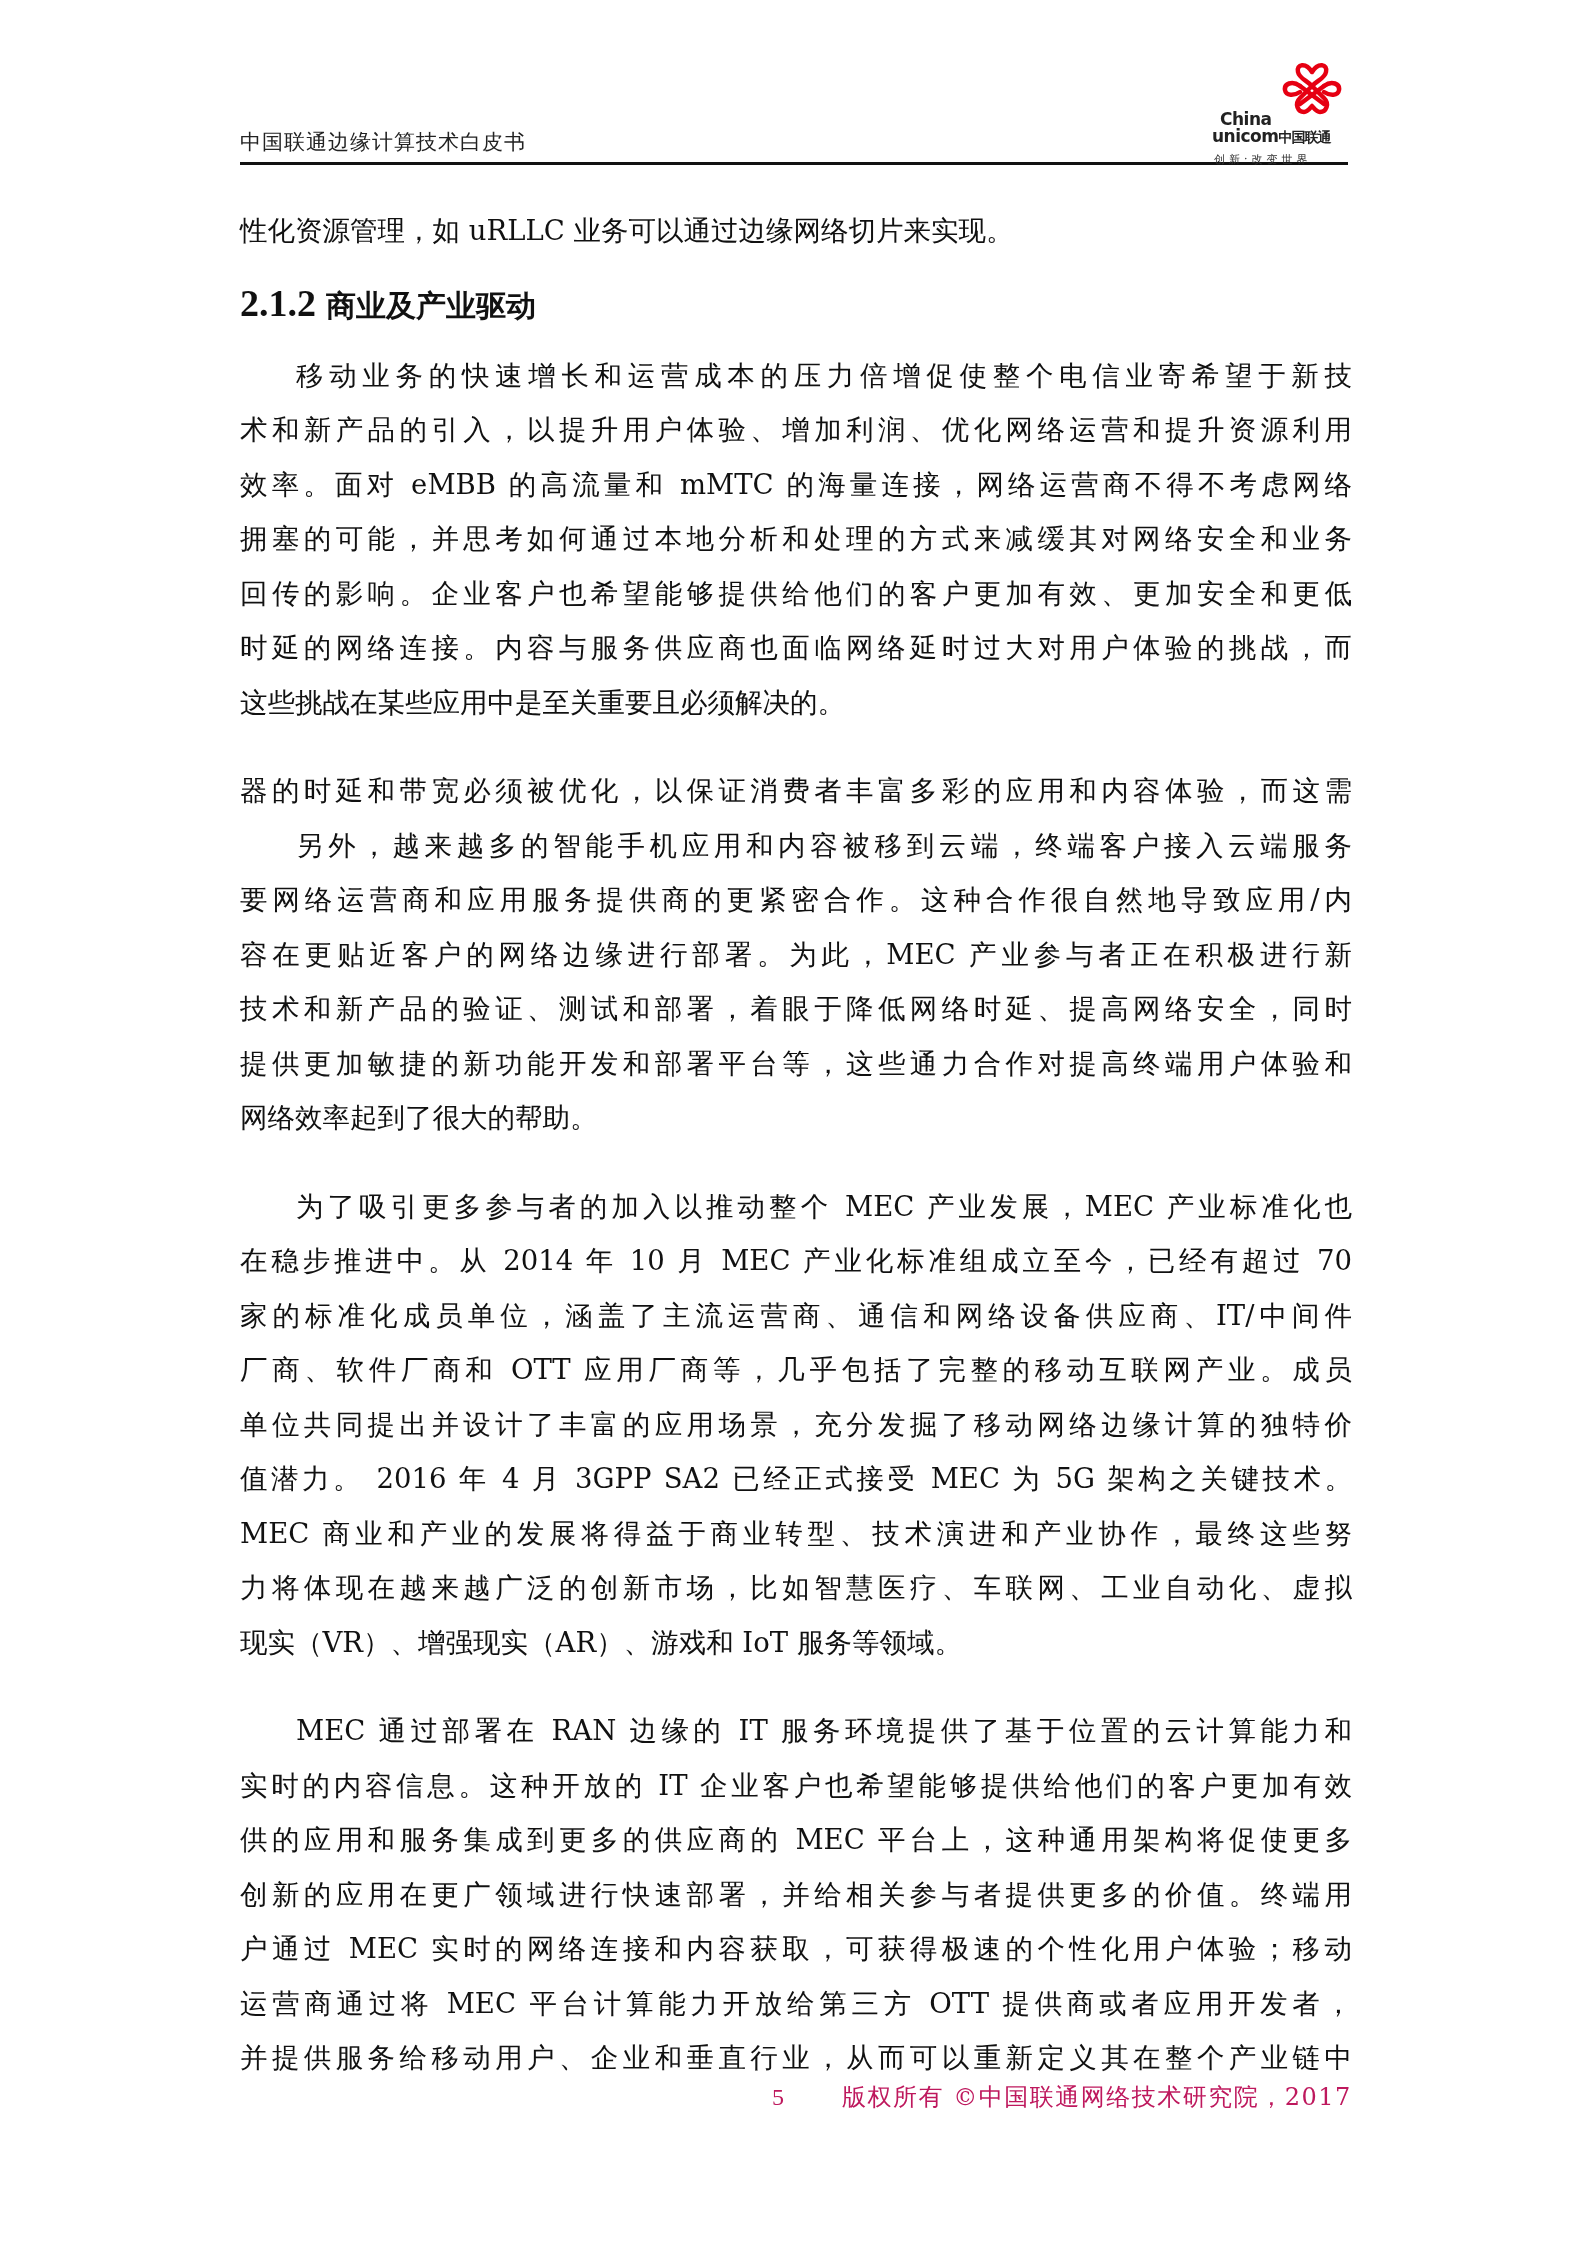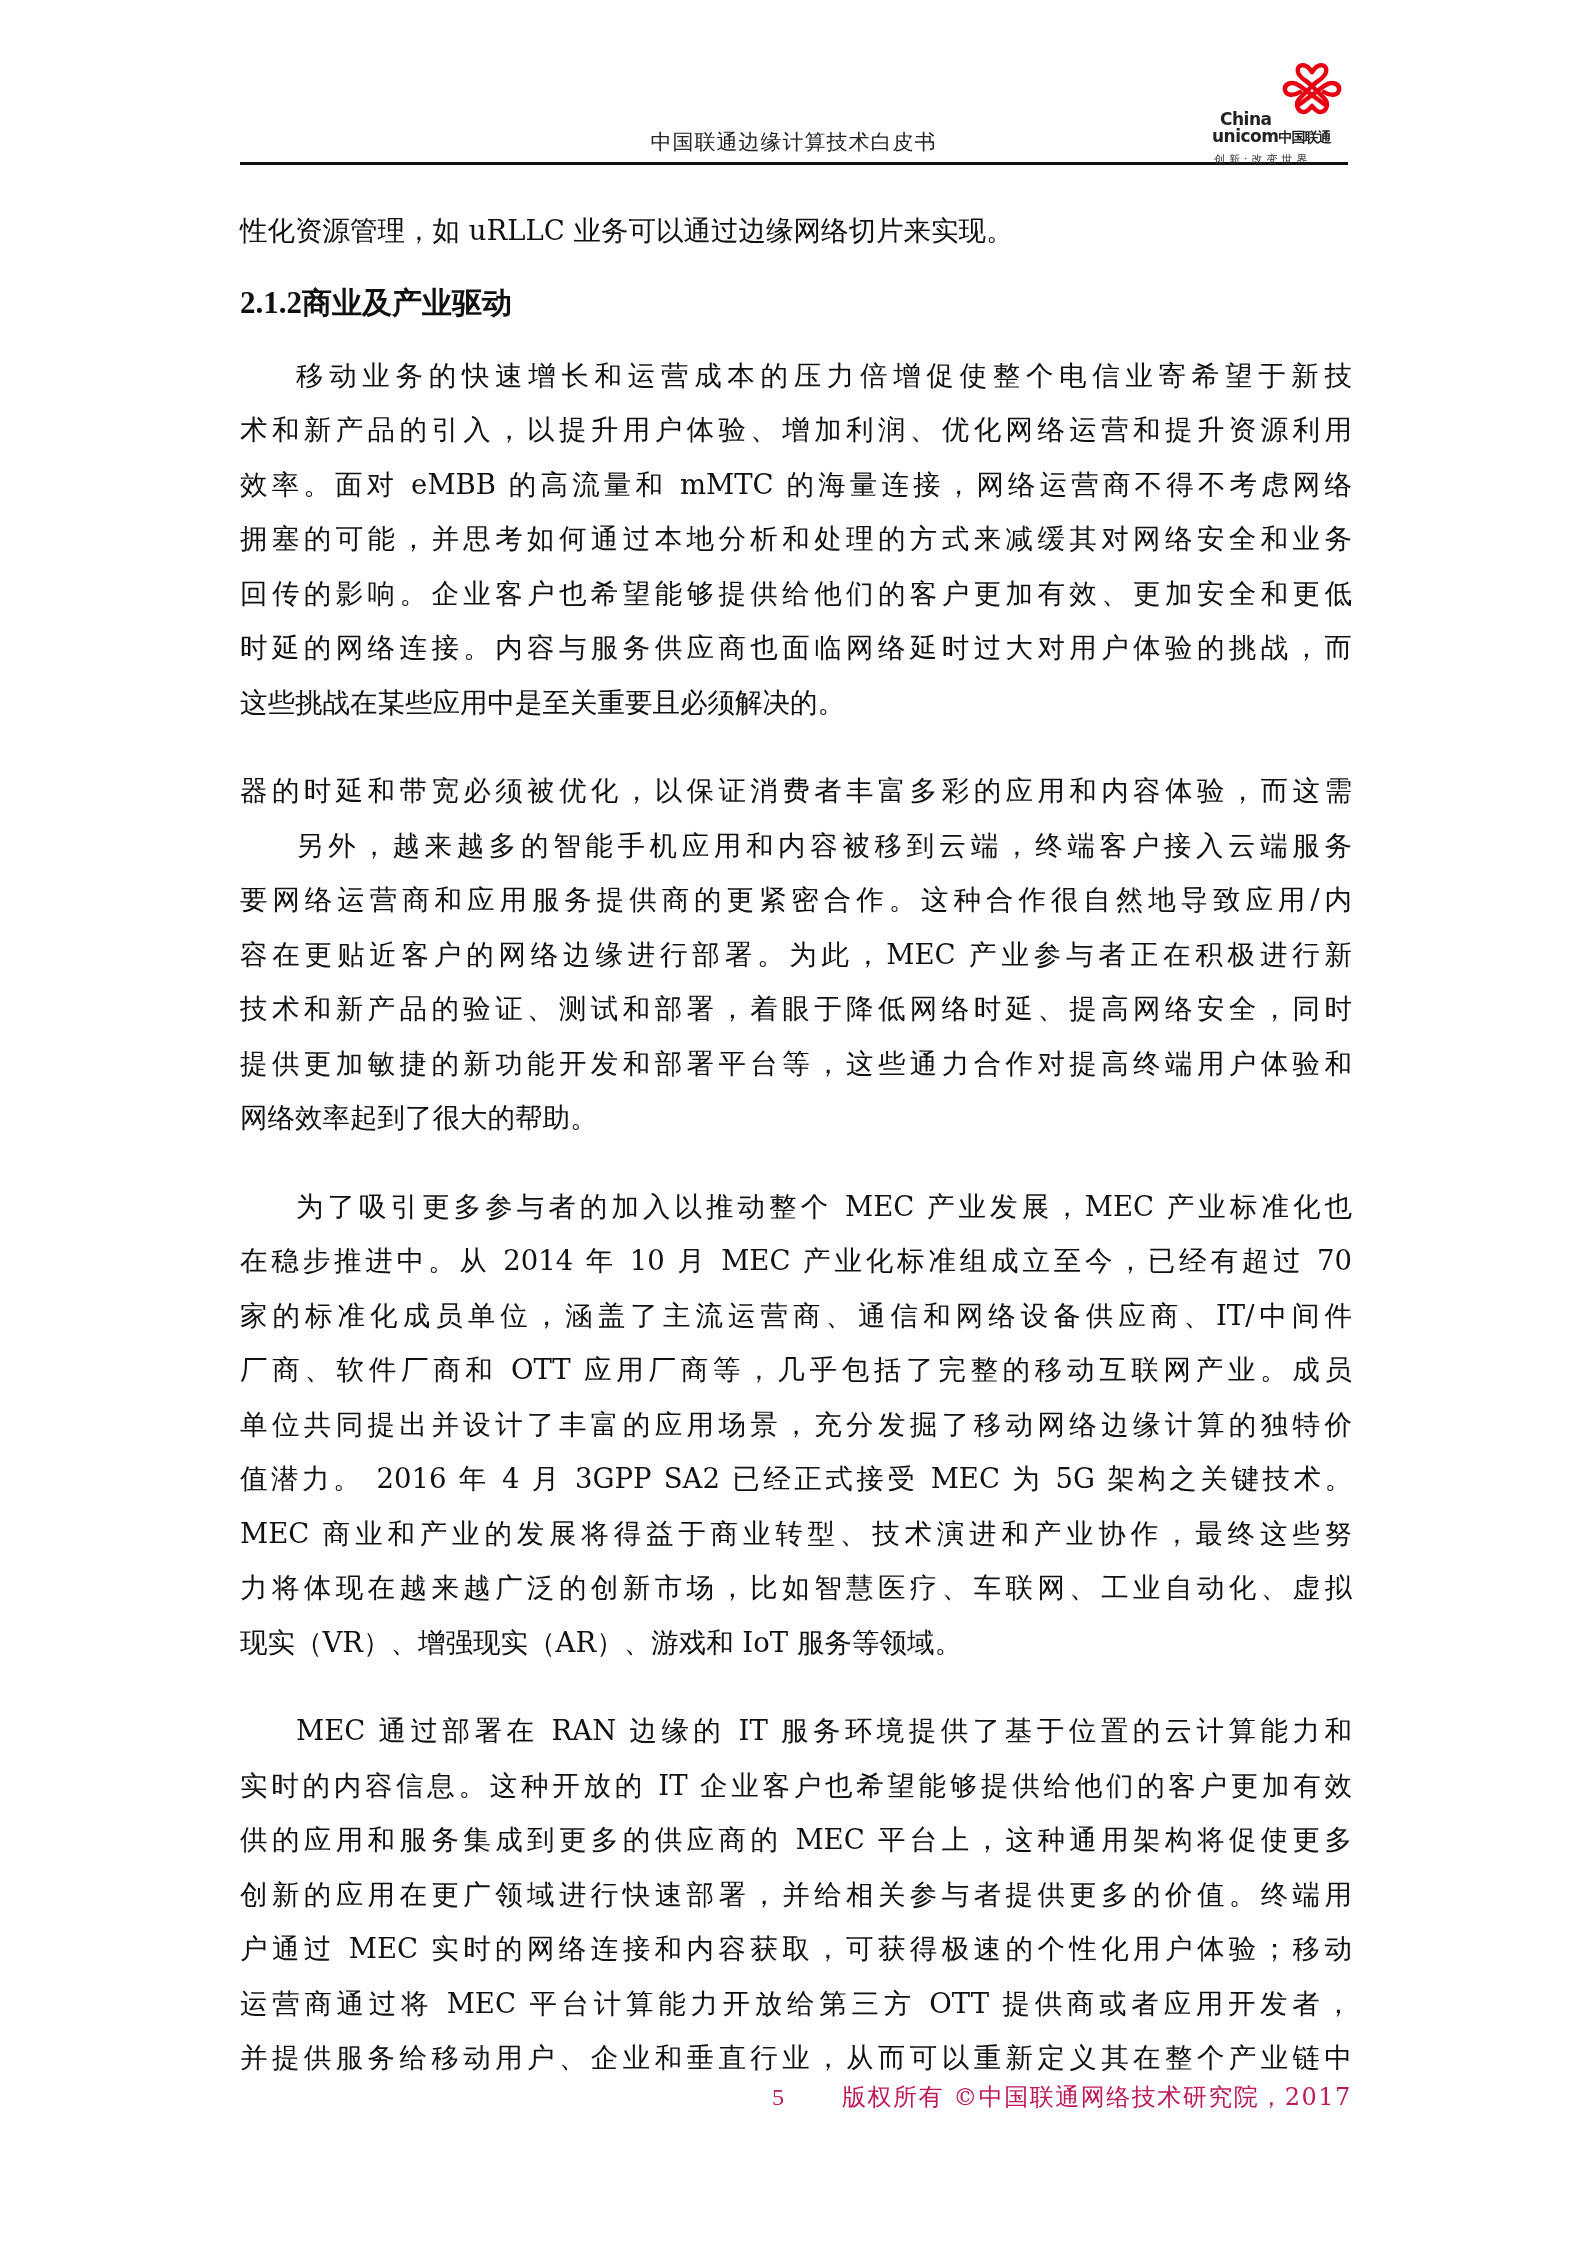--- a/index.html
+++ b/index.html
@@ -1,21 +1,21 @@
 <!DOCTYPE html>
 <html><head>
 <meta charset="utf-8">
 <style>
   html, body { margin: 0; padding: 0; background: #ffffff; }
   body { width: 1587px; height: 2245px; position: relative; overflow: hidden;
          font-family: "DejaVu Serif", "Liberation Serif", serif; color: #111; }
   .page { position: absolute; left: 0; top: 0; width: 1587px; height: 2245px; }
 
   .header-title { position: absolute; left: 240px; width: 1107px; top: 128px;
-                  text-align: center; font-size: 21px; color: #222; letter-spacing: 1px;
+                  font-size: 21px; color: #222; letter-spacing: 1px;
                   font-family: "DejaVu Sans", sans-serif; font-weight: normal; }
   .header-rule { position: absolute; left: 240px; top: 162px; width: 1108px; height: 3px; background: #111; }
 
   .logo { position: absolute; left: 1212px; top: 60px; width: 150px; height: 100px; }
   .logo-knot { position: absolute; left: 70px; top: 0; width: 60px; height: 58px; }
   .logo-china { position: absolute; left: 8px; top: 50px; font-family: "DejaVu Sans", sans-serif;
                 font-size: 17px; font-weight: bold; color: #222; letter-spacing: -0.5px; line-height: 18px; }
   .logo-unicom { position: absolute; left: 0; top: 66px; font-family: "DejaVu Sans", sans-serif;
                  font-size: 17px; font-weight: bold; color: #222; letter-spacing: -0.5px; white-space: nowrap; line-height: 20px; }
   .logo-unicom .cn { font-size: 14px; letter-spacing: -1px; }
@@ -24,21 +24,21 @@
 
   .body-text { position: absolute; left: 240px; top: 203px; width: 1112px; }
   .line { height: 54.5px; line-height: 54.5px; font-size: 27.5px; white-space: nowrap;
           text-align: justify; text-align-last: justify; letter-spacing: 0px; }
   .line.last { text-align-last: left; }
   .line.indent { padding-left: 56px; }
   .gap { height: 34px; }
 
   .section-heading { height: 90px; line-height: 90px; font-size: 30px; font-weight: bold;
                      font-family: "DejaVu Sans", sans-serif; white-space: nowrap; }
-  .section-heading .num { font-family: "Liberation Serif", serif; font-size: 31px; margin-right: 0; }
+  .section-heading .num { font-family: "Liberation Serif", serif; font-size: 38px; margin-right: 10px; }
 
   .footer { position: absolute; top: 2081px; left: 772px; font-size: 24px; color: #be185d; white-space: nowrap; }
   .footer .pnum { font-family: "Liberation Serif", serif; display: inline-block; width: 70px; }
   .footer .copy { letter-spacing: 1.5px; }
 </style>
 </head>
 <body>
 
 <div class="page">
 

